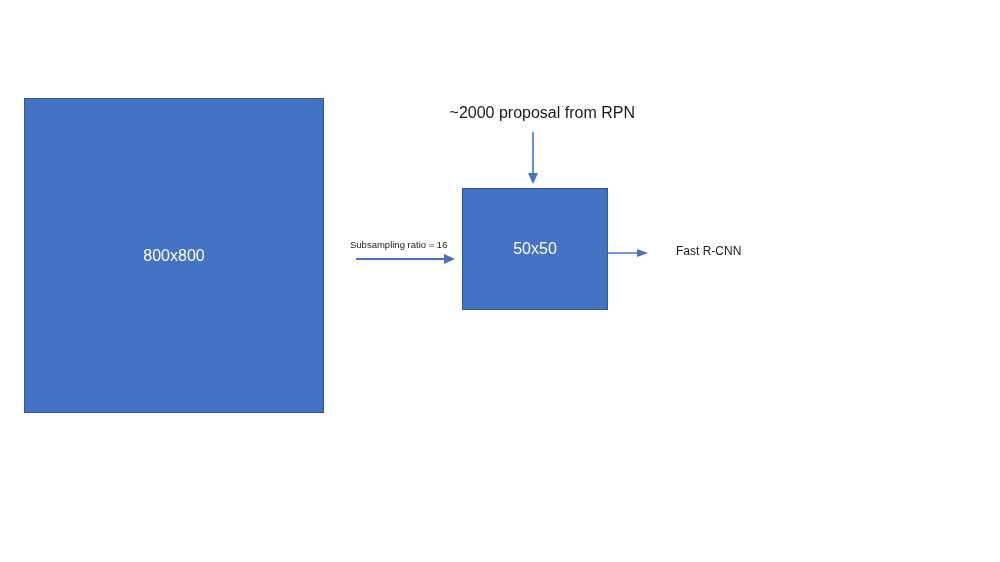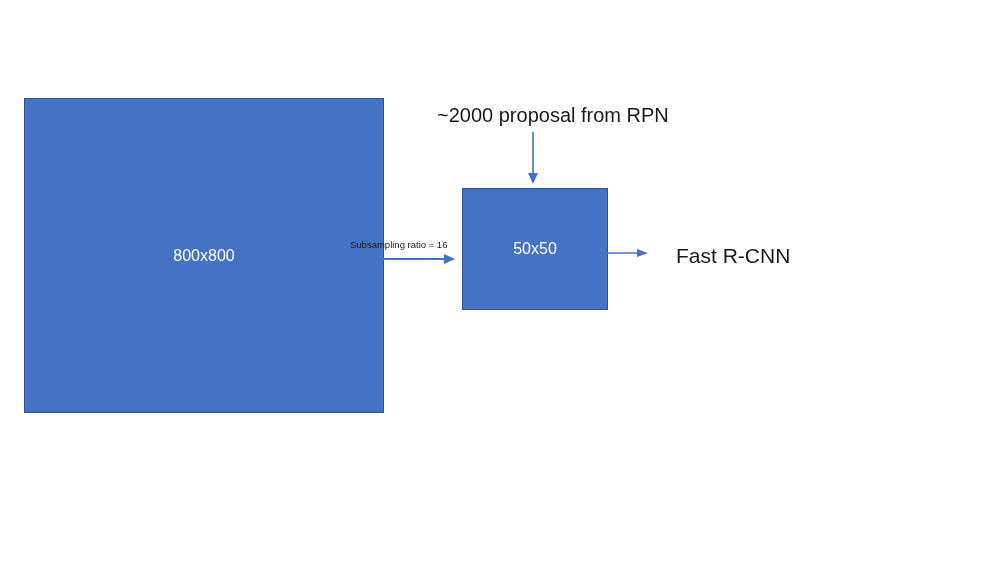--- a/index.html
+++ b/index.html
@@ -21,54 +21,54 @@
     border: 1px solid #2F5597;
     display: flex;
     align-items: center;
     justify-content: center;
     color: #ffffff;
     box-sizing: border-box;
   }
   .big-box {
     left: 24px;
     top: 98px;
-    width: 360px;
+    width: 300px;
     height: 315px;
     font-size: 16px;
   }
   .small-box {
     left: 462px;
     top: 188px;
     width: 146px;
     height: 122px;
     font-size: 16px;
   }
   .label {
     position: absolute;
     color: #1a1a1a;
     white-space: nowrap;
   }
   .proposal-label {
     left: 437px;
     top: 104px;
     width: 198px;
     text-align: right;
-    font-size: 20px;
+    font-size: 16px;
   }
   .subsampling-label {
     left: 350px;
     top: 239px;
     width: 107px;
     text-align: left;
     font-size: 9.5px;
   }
   .output-label {
     left: 676px;
     top: 244px;
-    font-size: 21px;
+    font-size: 12px;
   }
   .arrow-svg {
     position: absolute;
     overflow: visible;
   }
 </style>
 </head>
 <body>
 
 <div class="canvas">

